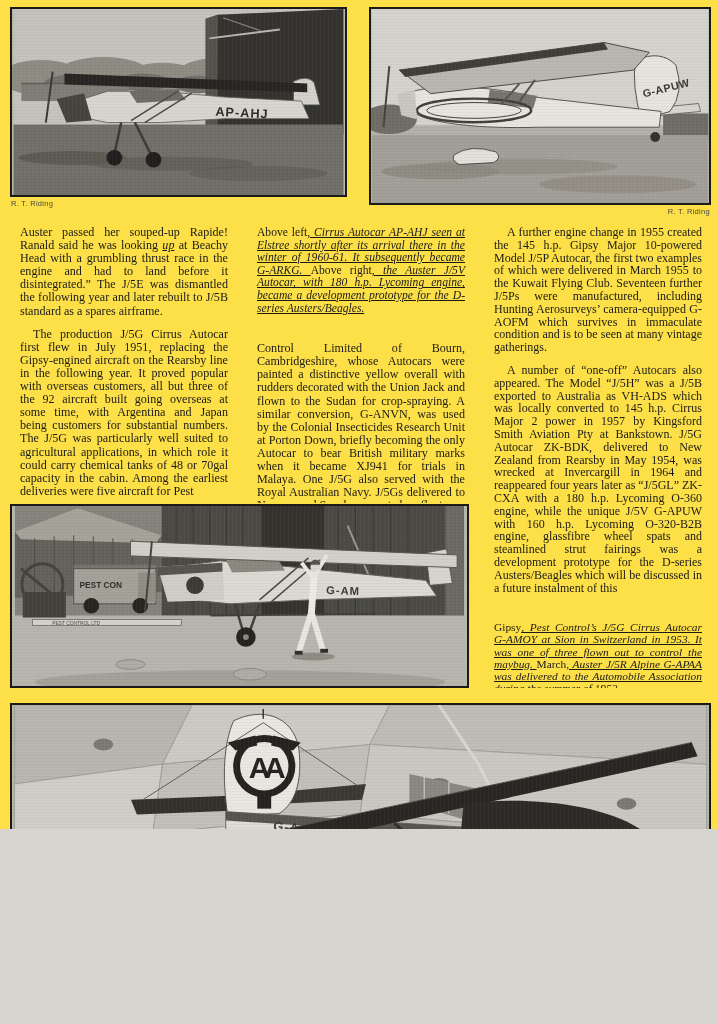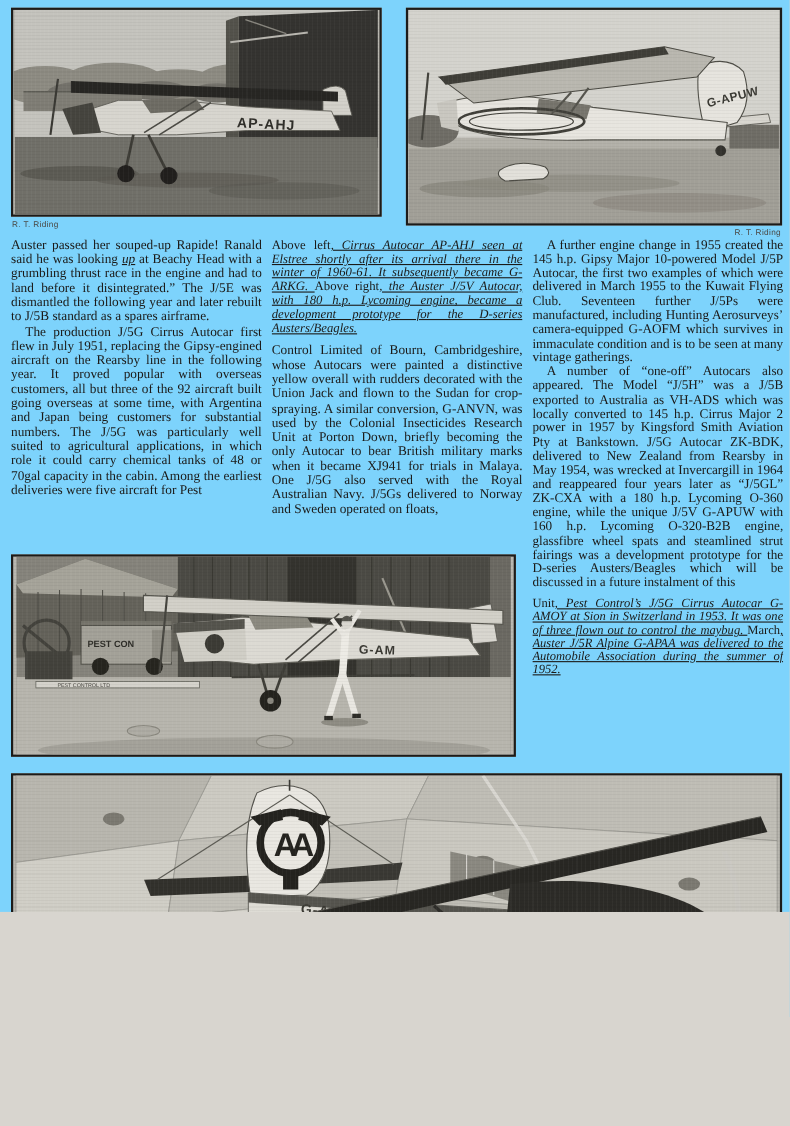--- a/index.html
+++ b/index.html
@@ -1,26 +1,26 @@
 <!DOCTYPE html>
 <html><head>
 <meta charset="utf-8">
 <style>
   html,body{margin:0;padding:0;background:#d8d5cf;}
-  .page{position:relative;width:718px;height:829px;background:#7dd3fc;overflow:hidden;
+  .page{position:relative;width:718px;height:829px;background:#fde047;overflow:hidden;
         font-family:"Liberation Serif","DejaVu Serif",serif;color:#1b1a18;}
   .photo{position:absolute;border:2px solid #1c1b19;background:#b9b7b0;overflow:hidden;}
   .photo svg{display:block;}
   .photo::after{content:"";position:absolute;inset:0;pointer-events:none;
     background:repeating-linear-gradient(0deg,rgba(0,0,0,.035) 0 1px,transparent 1px 3px),
                repeating-linear-gradient(90deg,rgba(255,255,255,.03) 0 1px,transparent 1px 4px);}
   .credit{position:absolute;font-family:"Liberation Sans","DejaVu Sans",sans-serif;
           font-size:7.5px;color:#4a4945;letter-spacing:.3px;}
   .col{position:absolute;overflow:hidden;}
-  .col p{margin:0;font-size:12.1px;line-height:13.1px;text-align:justify;}
+  .col p{margin:10px;font-size:12.1px;line-height:13.1px;text-align:justify;}
   .col-narrowlh p{font-size:12px;line-height:12.8px;}
   .col p.indent{text-indent:13px;}
   .caption{font-size:11.6px !important;line-height:12.6px !important;}
   .caption-tight{font-size:11.4px !important;line-height:12.1px !important;}
   .gap-s{height:7px;}
   .seg-b{font-weight:normal;}
   .seg-i{font-style:italic;text-decoration:underline;}
   .svgtext{font-family:"Liberation Sans","DejaVu Sans",sans-serif;font-weight:bold;}
 </style>
 </head>
@@ -112,21 +112,21 @@
   <div class="col" style="left:247px;top:217px;width:228px;height:286px;">
     <p class="caption"><span class="seg-b">Above left</span><span class="seg-i">, Cirrus Autocar AP-AHJ seen at Elstree shortly after its arrival there in the winter of 1960-61. It subsequently became G-ARKG. </span><span class="seg-b">Above right</span><span class="seg-i">, the Auster J/5V Autocar, with 180 h.p. Lycoming engine, became a development prototype for the D-series Austers/Beagles.</span></p>
     <div class="gap-s"></div>
     <p><span>Control Limited of Bourn, Cambridgeshire, whose Autocars were painted a distinctive yellow overall with rudders decorated with the Union Jack and flown to the Sudan for crop-spraying. A similar conversion, G-ANVN, was used by the Colonial Insecticides Research Unit at Porton Down, briefly becoming the only Autocar to bear British military marks when it became XJ941 for trials in Malaya. One J/5G also served with the Royal Australian Navy. J/5Gs delivered to Norway and Sweden operated on floats,</span></p>
   </div>
 
   <div class="col col-narrowlh" style="left:484px;top:216px;width:228px;height:472px;">
     <p class="indent"><span>A further engine change in 1955 created the 145 h.p. Gipsy Major 10-powered Model J/5P Autocar, the first two examples of which were delivered in March 1955 to the Kuwait Flying Club. Seventeen further J/5Ps were manufactured, including Hunting Aerosurveys’ camera-equipped G-AOFM which survives in immaculate condition and is to be seen at many vintage gatherings.</span></p>
     <p class="indent"><span>A number of “one-off” Autocars also appeared. The Model “J/5H” was a J/5B exported to Australia as VH-ADS which was locally converted to 145 h.p. Cirrus Major 2 power in 1957 by Kingsford Smith Aviation Pty at Bankstown. J/5G Autocar ZK-BDK, delivered to New Zealand from Rearsby in May 1954, was wrecked at Invercargill in 1964 and reappeared four years later as “J/5GL” ZK-CXA with a 180 h.p. Lycoming O-360 engine, while the unique J/5V G-APUW with 160 h.p. Lycoming O-320-B2B engine, glassfibre wheel spats and steamlined strut fairings was a development prototype for the D-series Austers/Beagles which will be discussed in a future instalment of this</span></p>
     <div class="gap-s"></div>
-    <p class="caption-tight"><span class="seg-b">Unit</span><span class="seg-i">, Pest Control’s J/5G Cirrus Autocar G-AMOY at Sion in Switzerland in 1953. It was one of three flown out to control the maybug. </span><span class="seg-b">March</span><span class="seg-i">, Auster J/5R Alpine G-APAA was delivered to the Automobile Association during the summer of 1952.</span></p>
+    <p class="caption-tight"><span class="seg-b">Gipsy</span><span class="seg-i">, Pest Control’s J/5G Cirrus Autocar G-AMOY at Sion in Switzerland in 1953. It was one of three flown out to control the maybug. </span><span class="seg-b">March</span><span class="seg-i">, Auster J/5R Alpine G-APAA was delivered to the Automobile Association during the summer of 1952.</span></p>
   </div>
 
   <figure class="photo" style="left:10px;top:504px;width:455px;height:180px;margin:0;">
     <svg width="455" height="180" viewBox="0 0 459 184">
       <rect x="0" y="0" width="459" height="184" fill="#85837b"></rect>
       <g>
         <polygon points="0,26 64,2 150,30 150,88 0,94" fill="#64625a"></polygon>
         <polygon points="0,26 64,2 150,30 144,38 6,34" fill="#a5a399"></polygon>
         <g stroke="#504f48" stroke-width="1">
           <line x1="20" y1="33" x2="20" y2="90"></line>

